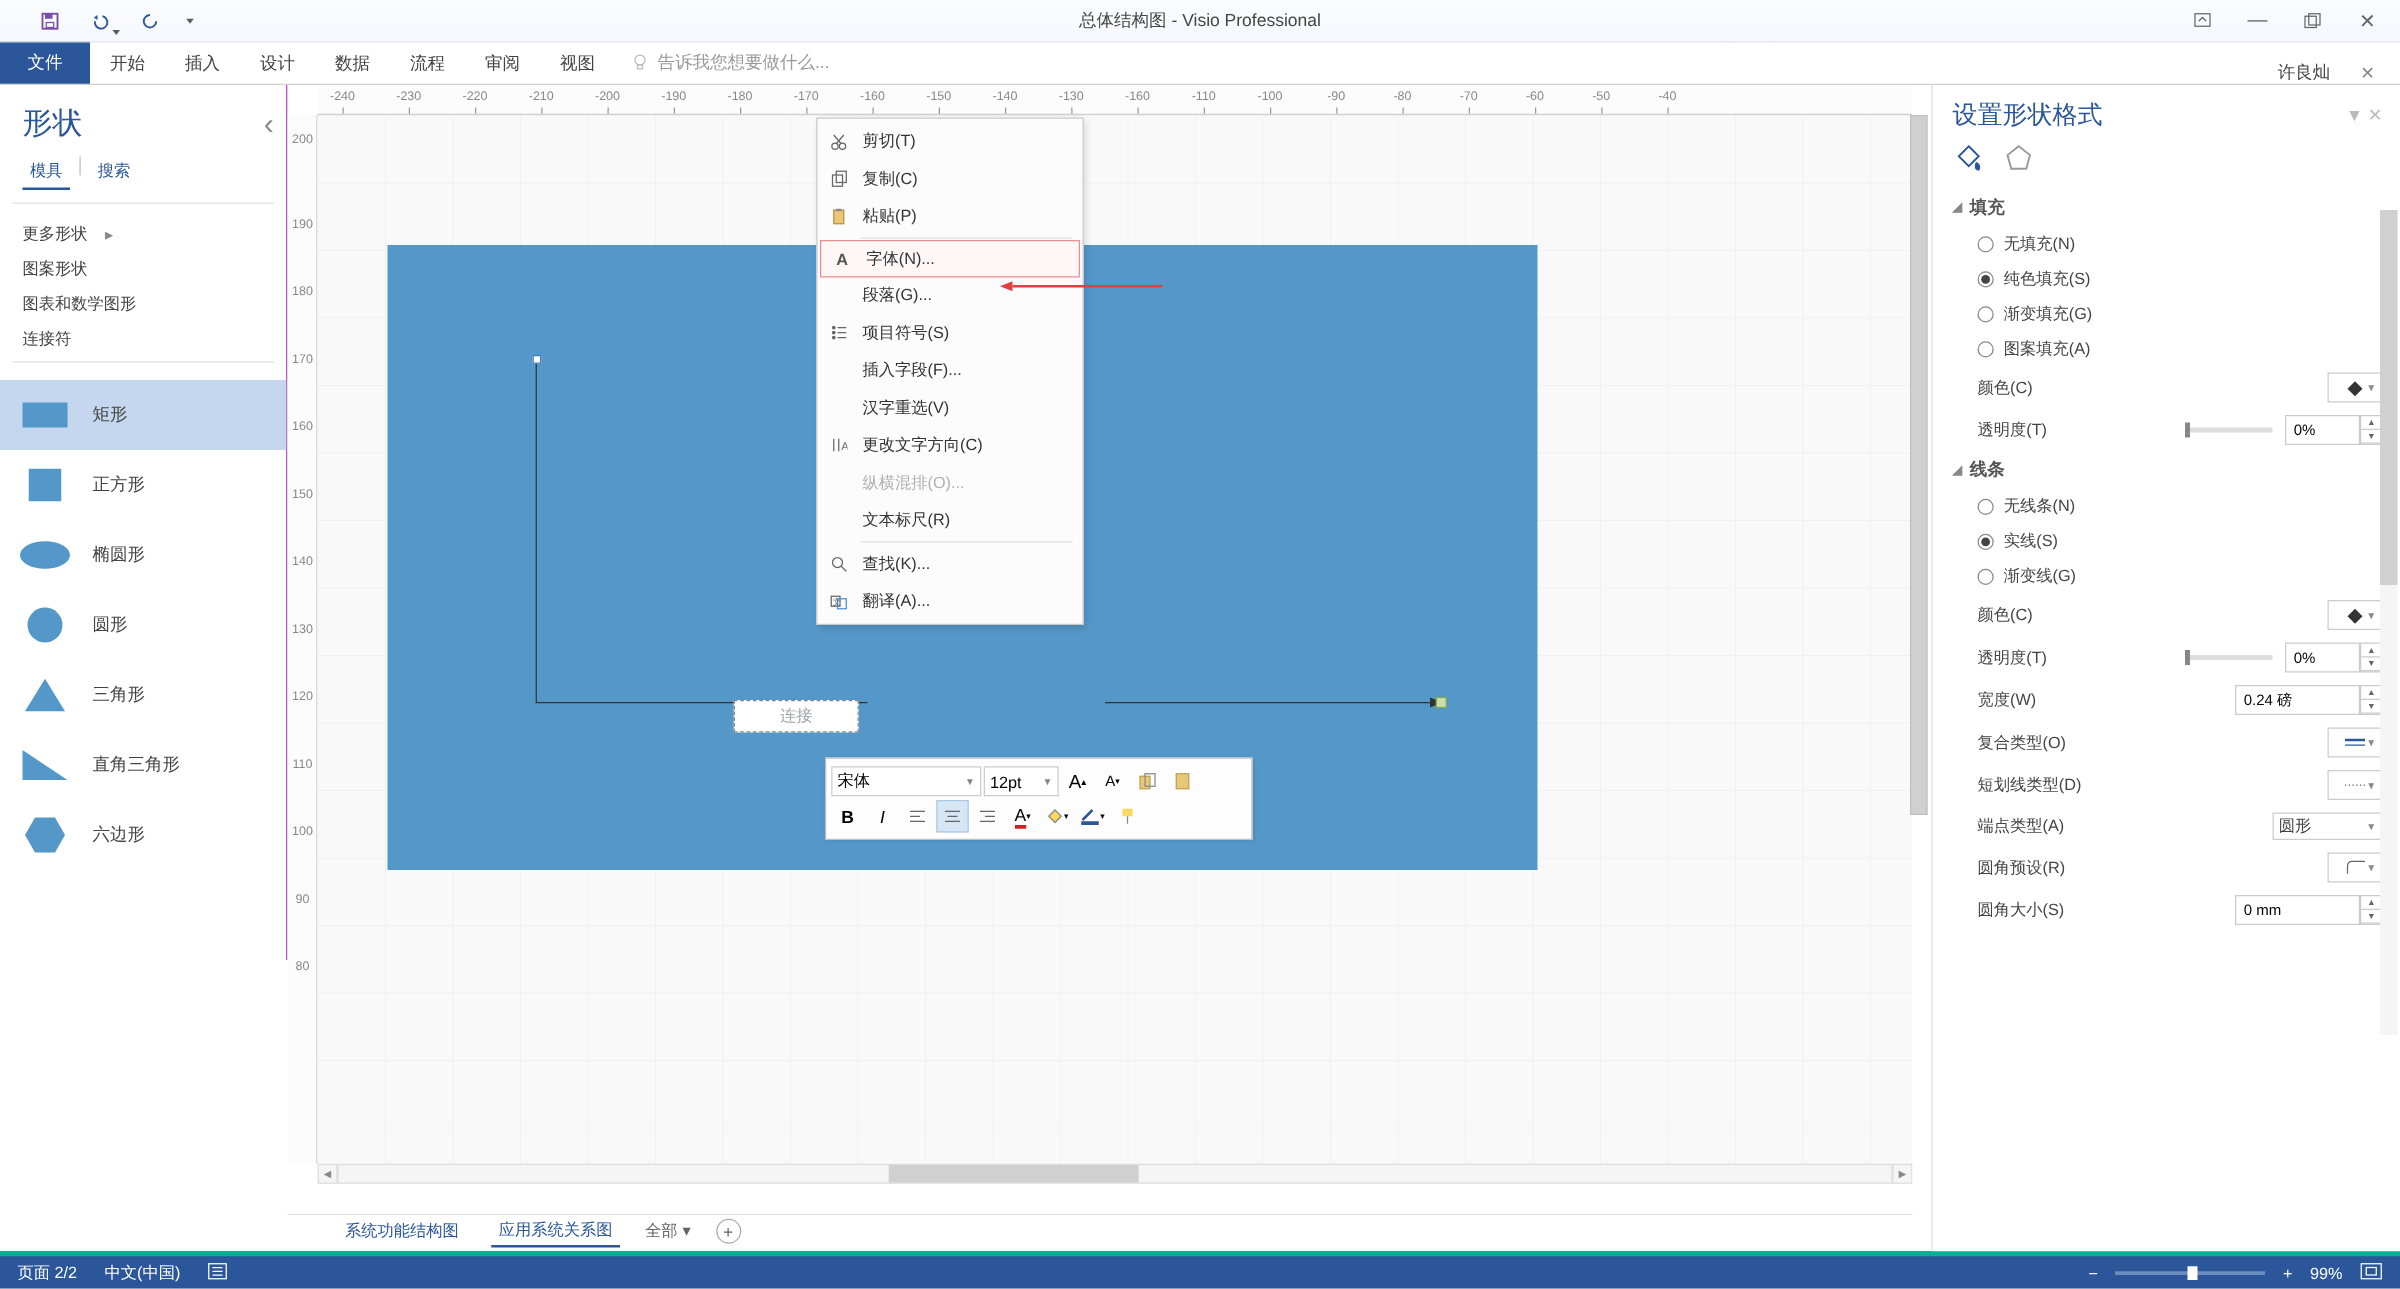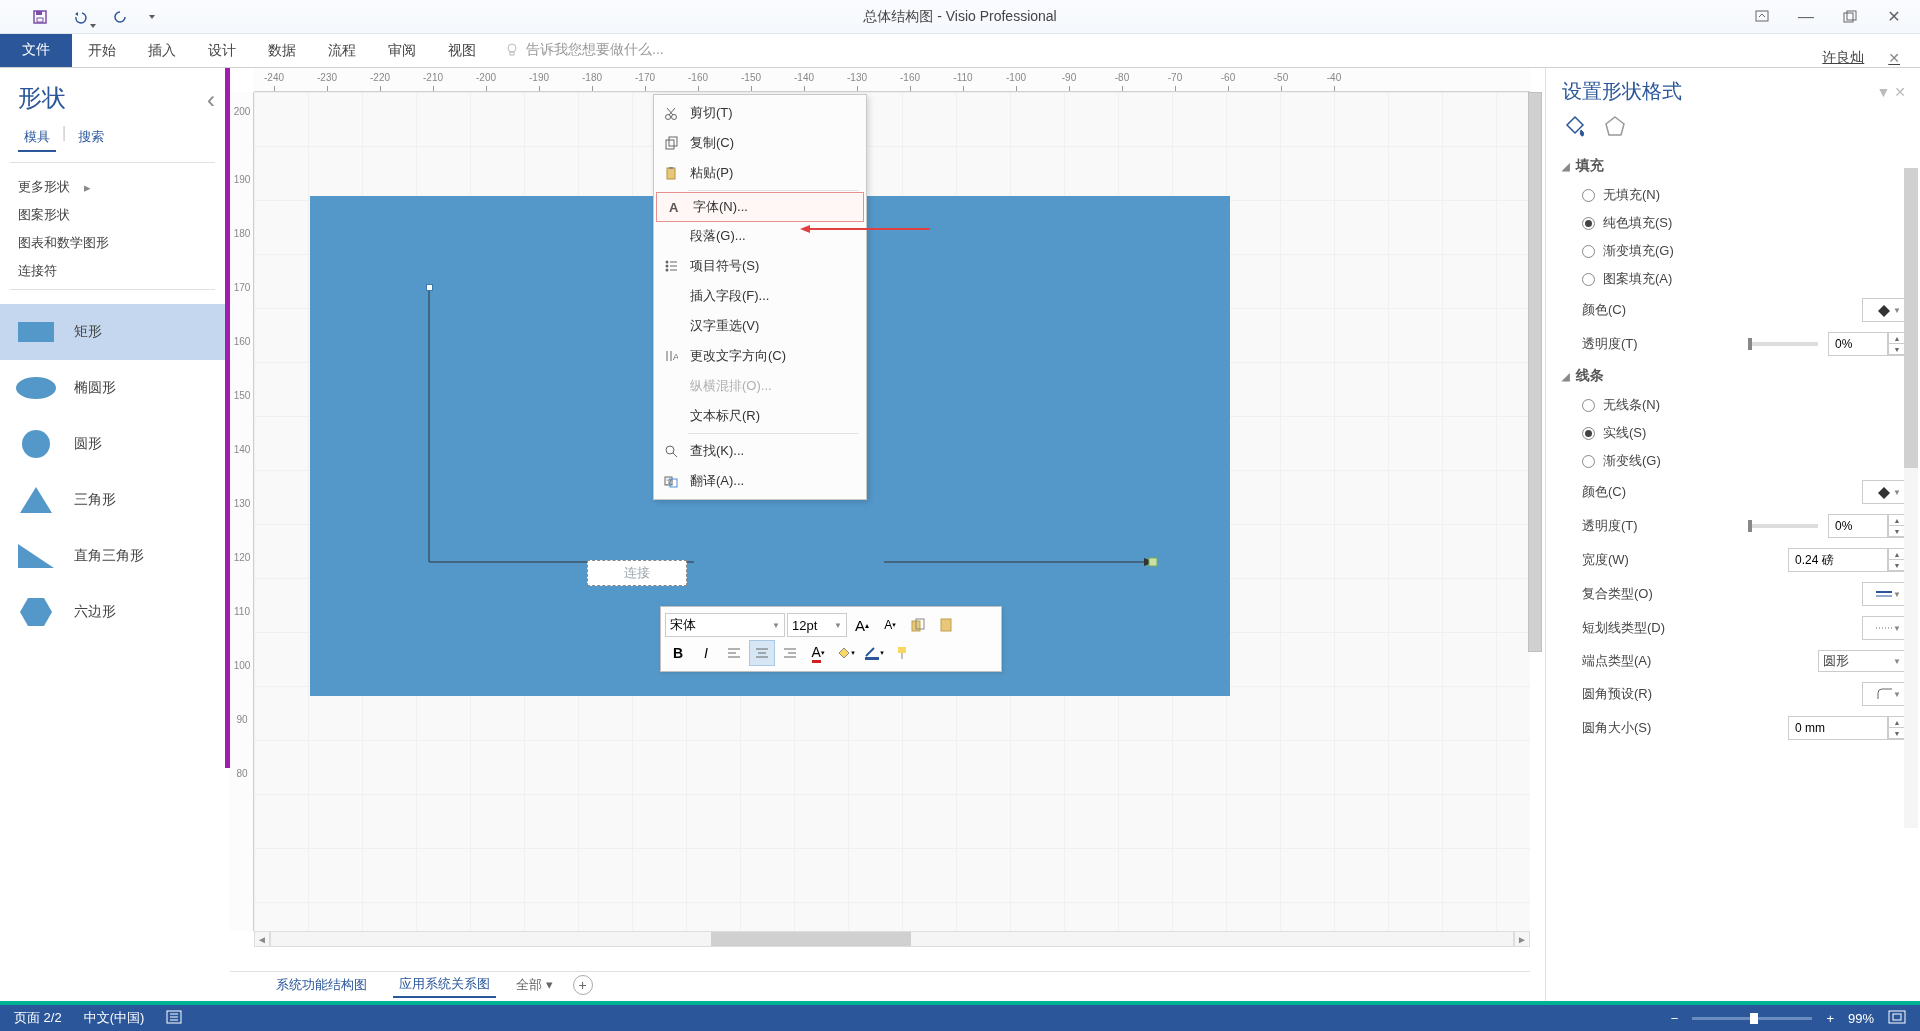--- a/index.html
+++ b/index.html
@@ -15,24 +15,24 @@
 .win-controls { margin-left: auto; display: flex; align-items: center; padding-right: 16px; gap: 24px; }
 .win-ctrl { width: 20px; height: 20px; display: flex; align-items: center; justify-content: center; color: #666; font-size: 16px; }
 .decor { position: absolute; right: 320px; top: 0; width: 400px; height: 60px; opacity: 0.15; pointer-events: none; }
 
 
 .ribbon-tabs { height: 34px; display: flex; align-items: flex-end; background: #fff; border-bottom: 1px solid #d0d0d0; }
 .ribbon-tab { padding: 8px 16px 7px; font-size: 14px; color: #444; cursor: pointer; }
 .ribbon-tab.file { background: #2b579a; color: #fff; padding: 8px 22px; }
 .tell-me { display: flex; align-items: center; gap: 6px; padding: 8px 12px; color: #999; font-size: 14px; }
 .tell-me svg { width: 16px; height: 16px; }
-.user-area { margin-left: auto; display: flex; align-items: center; gap: 24px; padding-right: 20px; font-size: 14px; color: #444; text-decoration: underline; }
-
-
-.left-panel { position: absolute; left: 0; top: 68px; width: 230px; height: 700px; background: #fff; border-right: 5px solid #a21caf; }
+.user-area { margin-left: auto; display: flex; align-items: center; gap: 24px; padding-right: 20px; font-size: 14px; color: #444; }
+
+
+.left-panel { position: absolute; left: 0; top: 68px; width: 230px; height: 700px; background: #fff; border-right: 1px solid #a21caf; }
 .panel-title { font-size: 24px; color: #2b579a; padding: 14px 18px 10px; position: relative; }
 .panel-collapse { position: absolute; right: 10px; top: 18px; color: #888; }
 .panel-subtabs { display: flex; padding: 0 18px 6px; gap: 6px; }
 .panel-subtab { font-size: 13px; color: #2b579a; padding: 4px 6px; cursor: pointer; }
 .panel-subtab.active { border-bottom: 2px solid #2b579a; }
 .panel-divider { border-top: 1px solid #e0e0e0; margin: 4px 10px 10px; }
 .panel-links { padding: 0 18px; }
 .panel-link { display: flex; align-items: center; gap: 10px; padding: 5px 0; font-size: 13px; color: #444; cursor: pointer; }
 .shape-list { margin-top: 14px; }
 .shape-item { display: flex; align-items: center; gap: 16px; padding: 12px 14px; font-size: 14px; color: #444; cursor: pointer; }
@@ -218,20 +218,28 @@
     <div class="shape-item selected">
         <div class="shape-thumb">
           <svg width="40" height="24">
             <rect x="2" y="2" width="36" height="20" fill="#5498c9"></rect>
           </svg>
         </div>
         <span>矩形</span>
       </div>
     <div class="shape-item">
         <div class="shape-thumb">
+          <svg width="30" height="30">
+            <rect x="2" y="2" width="26" height="26" fill="#5498c9"></rect>
+          </svg>
+        </div>
+        <span>正方形</span>
+      </div>
+    <div class="shape-item">
+        <div class="shape-thumb">
           <svg width="44" height="26">
             <ellipse cx="22" cy="13" rx="20" ry="11" fill="#5498c9"></ellipse>
           </svg>
         </div>
         <span>椭圆形</span>
       </div>
     <div class="shape-item">
         <div class="shape-thumb">
           <svg width="32" height="32">
             <circle cx="16" cy="16" r="14" fill="#5498c9"></circle>

